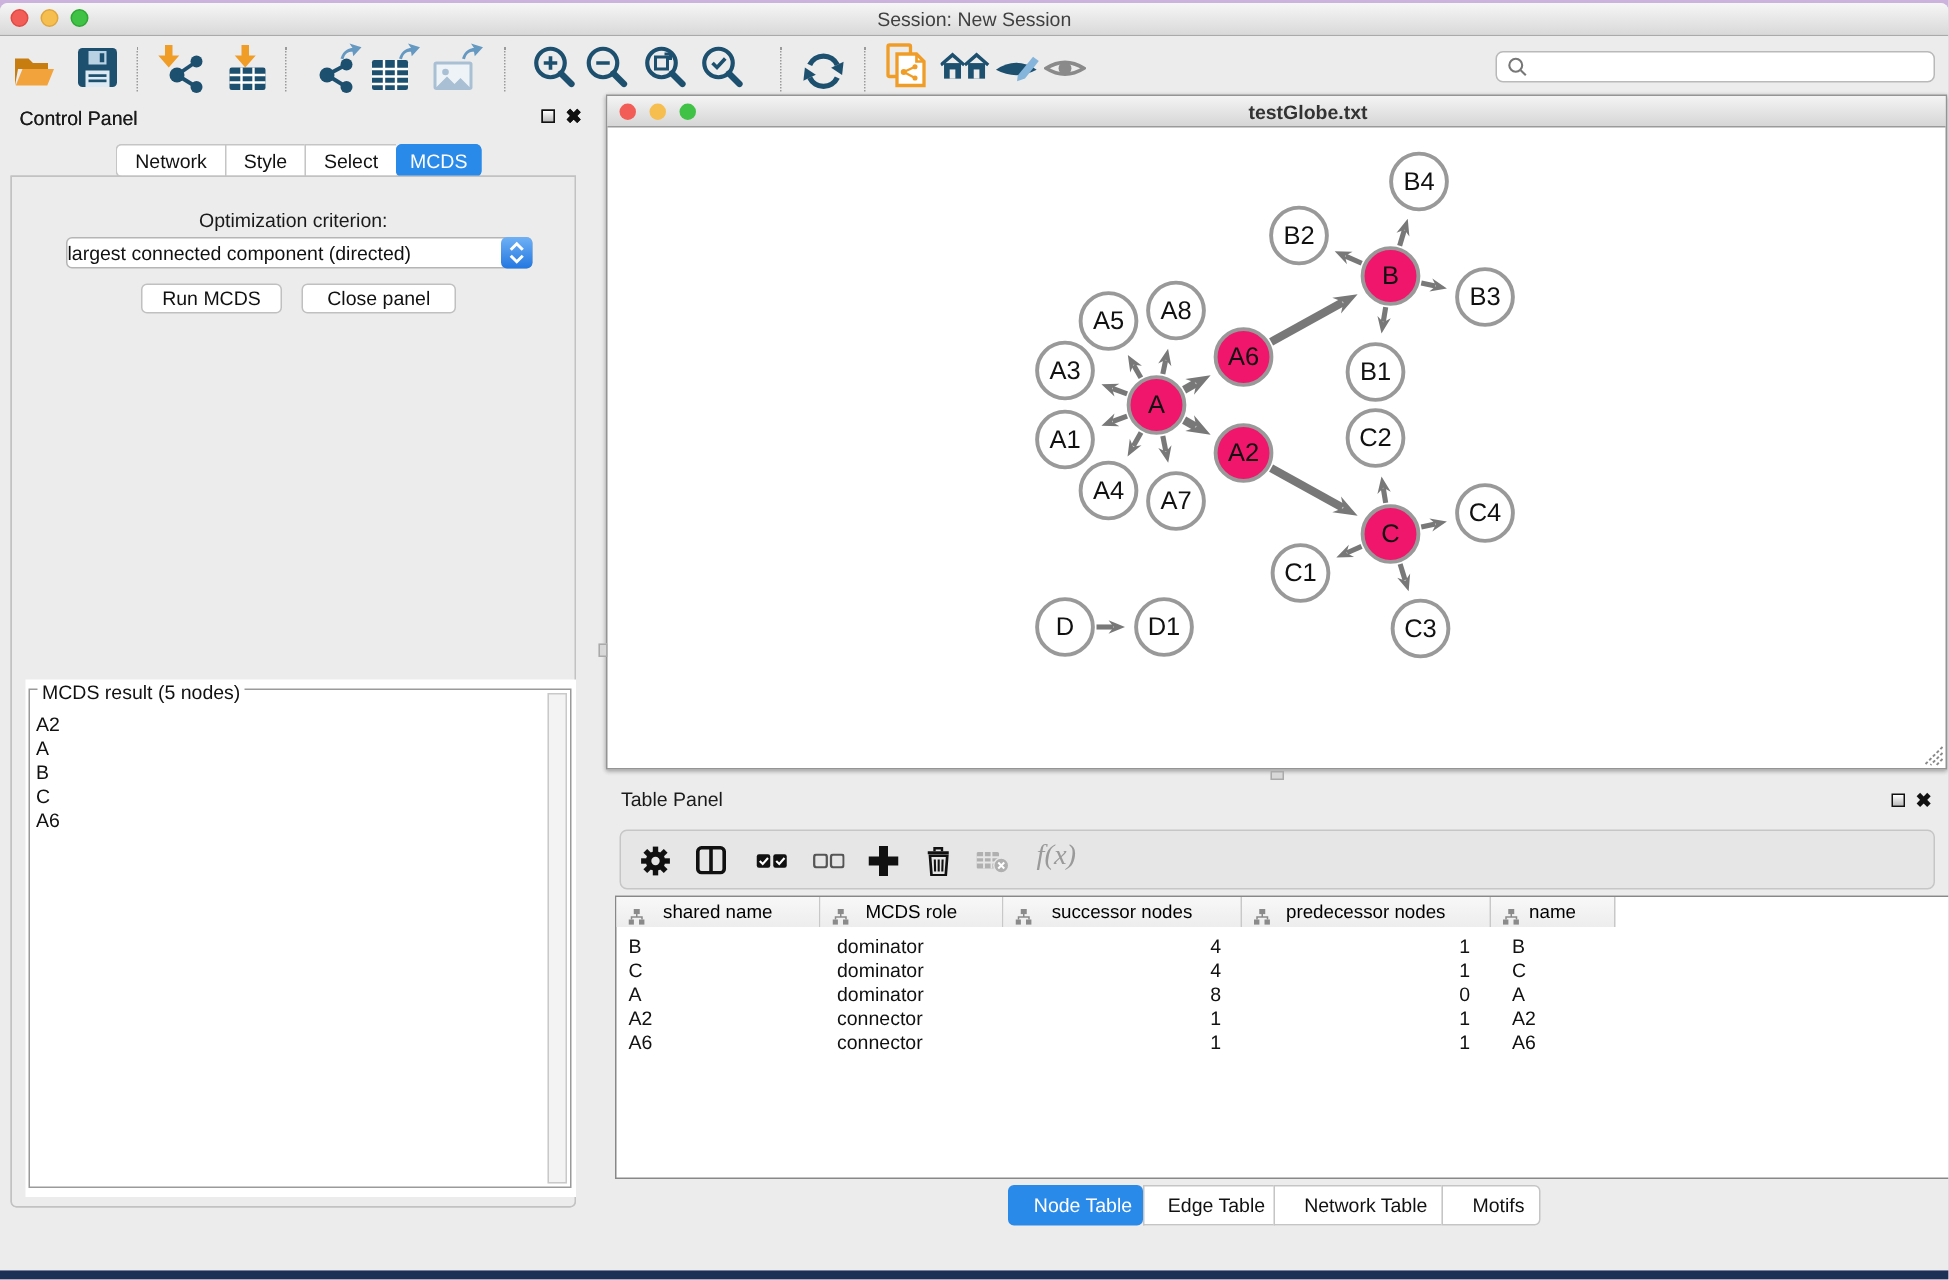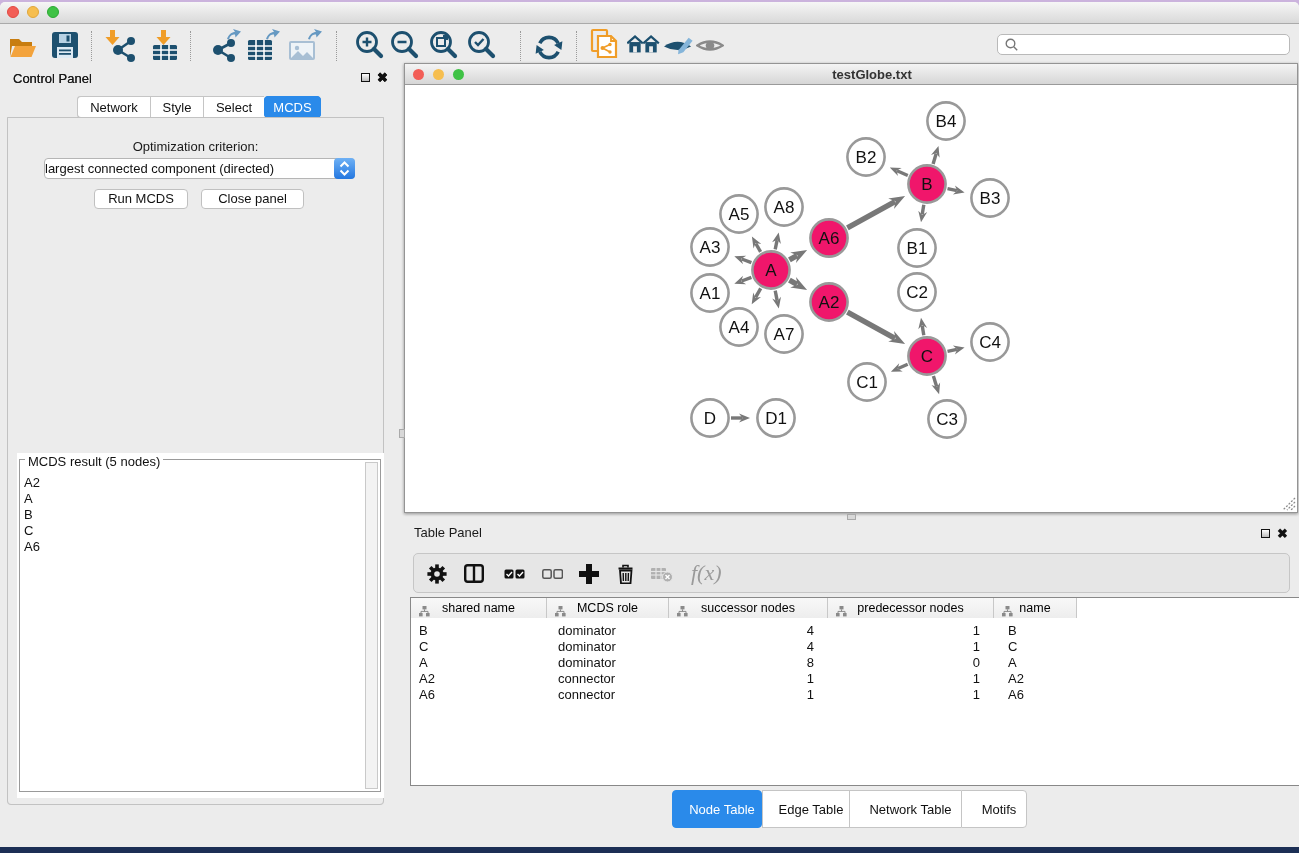--- a/index.html
+++ b/index.html
@@ -37,36 +37,37 @@
 #net-titlebar { position:absolute; left:0; top:0; width:100%; height:21px; background:linear-gradient(#f4f4f4,#d6d6d6); border-bottom:1px solid #9a9a9a; }
 #net-title { position:absolute; top:3px; width:100%; text-align:center; font-size:13px; font-weight:bold; color:#333;padding-left:42px; }
 .tl2 { position:absolute; top:5px; width:11px; height:11px; border-radius:50%; }
 
 #tp-title { position:absolute; left:414px; top:523px; font-size:13px; color:#1a1a1a; }
 #tp-toolbar { position:absolute; left:413px; top:551px; width:877px; height:40px; background:#e6e6e6; border:1px solid #c6c6c6; border-radius:5px; }
 #tp-table { position:absolute; left:410px; top:595px; width:1016px; height:189px; background:#fff; border:1px solid #888; }
 .hcell { position:absolute; top:0; height:20px; border-right:1px solid #c8c8c8; text-align:center; line-height:20px; font-size:12.5px; background:linear-gradient(#f8f8f8,#ededed); }
 .rowtxt { position:absolute; font-size:13px; color:#111; height:16px; line-height:16px; }
 #tp-tabs { position:absolute; left:672px; top:788px; height:21px; display:flex; }
-.tptab { height:38px; background:#fff; border:1px solid #c5c5c5; border-right:none; font-size:13px; color:#111; display:flex; align-items:center; justify-content:center;padding-left:10px; }
+.tptab { height:27px; background:#fff; border:1px solid #c5c5c5; border-right:none; font-size:13px; color:#111; display:flex; align-items:center; justify-content:center;padding-left:10px; }
 .tptab.sel { background:#2a8aea; color:#fff; border:1px solid #2a8aea; border-radius:4px; }
 .tptab.last { border-right:1px solid #c5c5c5; border-radius:0 4px 4px 0; }
 
 #statusbar { position:absolute; left:0; top:810px; width:1299px; height:37px; background:#efefef; border-top:1px solid #d2d2d2; }
 #sb-listbtn { position:absolute; left:9px; top:12px; width:29px; height:20px; background:#fdfdfd; border:1px solid #b0b0b0; }
 #sb-mem { position:absolute; left:1216px; top:10px; width:73px; height:24px; background:#f8f8f8; border:1px solid #aaa; font-size:13px; color:#111; }
 #bottomstrip { position:absolute; left:0; top:847px; width:1299px; height:6px; background:#1c2f55; }
 </style>
 </head>
 <body>
 <div id="mainwin">
   <div id="titlebar">
     <div class="tl" style="left:7px; background:#f25e57; border:0.5px solid #e14942;"></div>
     <div class="tl" style="left:27px; background:#f6be4f; border:0.5px solid #e0a63a;"></div>
     <div class="tl" style="left:47px; background:#3fc245; border:0.5px solid #2ca833;"></div>
+    <div id="title-text">Session: New Session</div>
   </div>
   <div id="toolbar">
     <svg class="ticon" style="left:7px;top:5px" width="32" height="34" viewBox="0 0 32 34">
         <path d="M3,27 V9 h9 l3,3 h10 v4 h-20 z" fill="#c87d10"></path>
 <path d="M3.5,27 L8,16 h21 l-4.5,11 z" fill="#f3a33c"></path>
       </svg>
     <svg class="ticon" style="left:50px;top:3px" width="30" height="34" viewBox="0 0 30 34">
         <rect x="2" y="4" width="26" height="26" rx="3" fill="#1d506f"></rect>
 <rect x="9" y="6" width="12" height="9" fill="#b8d2e4"></rect>
 <rect x="16.5" y="7.5" width="3" height="6" fill="#1d506f"></rect>
@@ -577,21 +578,21 @@
         </g>
 <g stroke="#e6e6e6" stroke-width="1.2">
           <line x1="0" y1="5.5" x2="15" y2="5.5"></line>
           <line x1="0" y1="9" x2="15" y2="9"></line>
           <line x1="5" y1="2" x2="5" y2="13"></line>
           <line x1="10" y1="2" x2="10" y2="13"></line>
         </g>
 <circle cx="16.5" cy="11" r="5" fill="#b0b0b0" stroke="#e6e6e6" stroke-width="1"></circle>
 <path d="M14.5,9 l4,4 M18.5,9 l-4,4" stroke="#fff" stroke-width="1.4"></path>
       </svg>
-    <div style="position:absolute;left:277px;top:6px;font-family:'Liberation Serif',serif;font-style:italic;font-size:22px;color:#9a9a9a;">f(x)</div>
+    <div style="position:absolute;left:277px;top:6px;font-family:'Liberation Serif',serif;font-style:italic;font-size:19px;color:#9a9a9a;">f(x)</div>
 
   </div>
   <div id="tp-table">
     <div class="hcell" style="left:0px;width:136px;"><span style="position:absolute;left:8px;top:4px;"><svg width="11" height="11" viewBox="0 0 11 11" style="vertical-align:-1px">
             <g fill="#8a8a8a">
               <rect x="3.5" y="0" width="4" height="3.4"></rect>
               <rect x="0" y="7" width="3.6" height="3.4"></rect>
               <rect x="7" y="7" width="3.6" height="3.4"></rect>
             </g>
             <g stroke="#8a8a8a" stroke-width="1">

